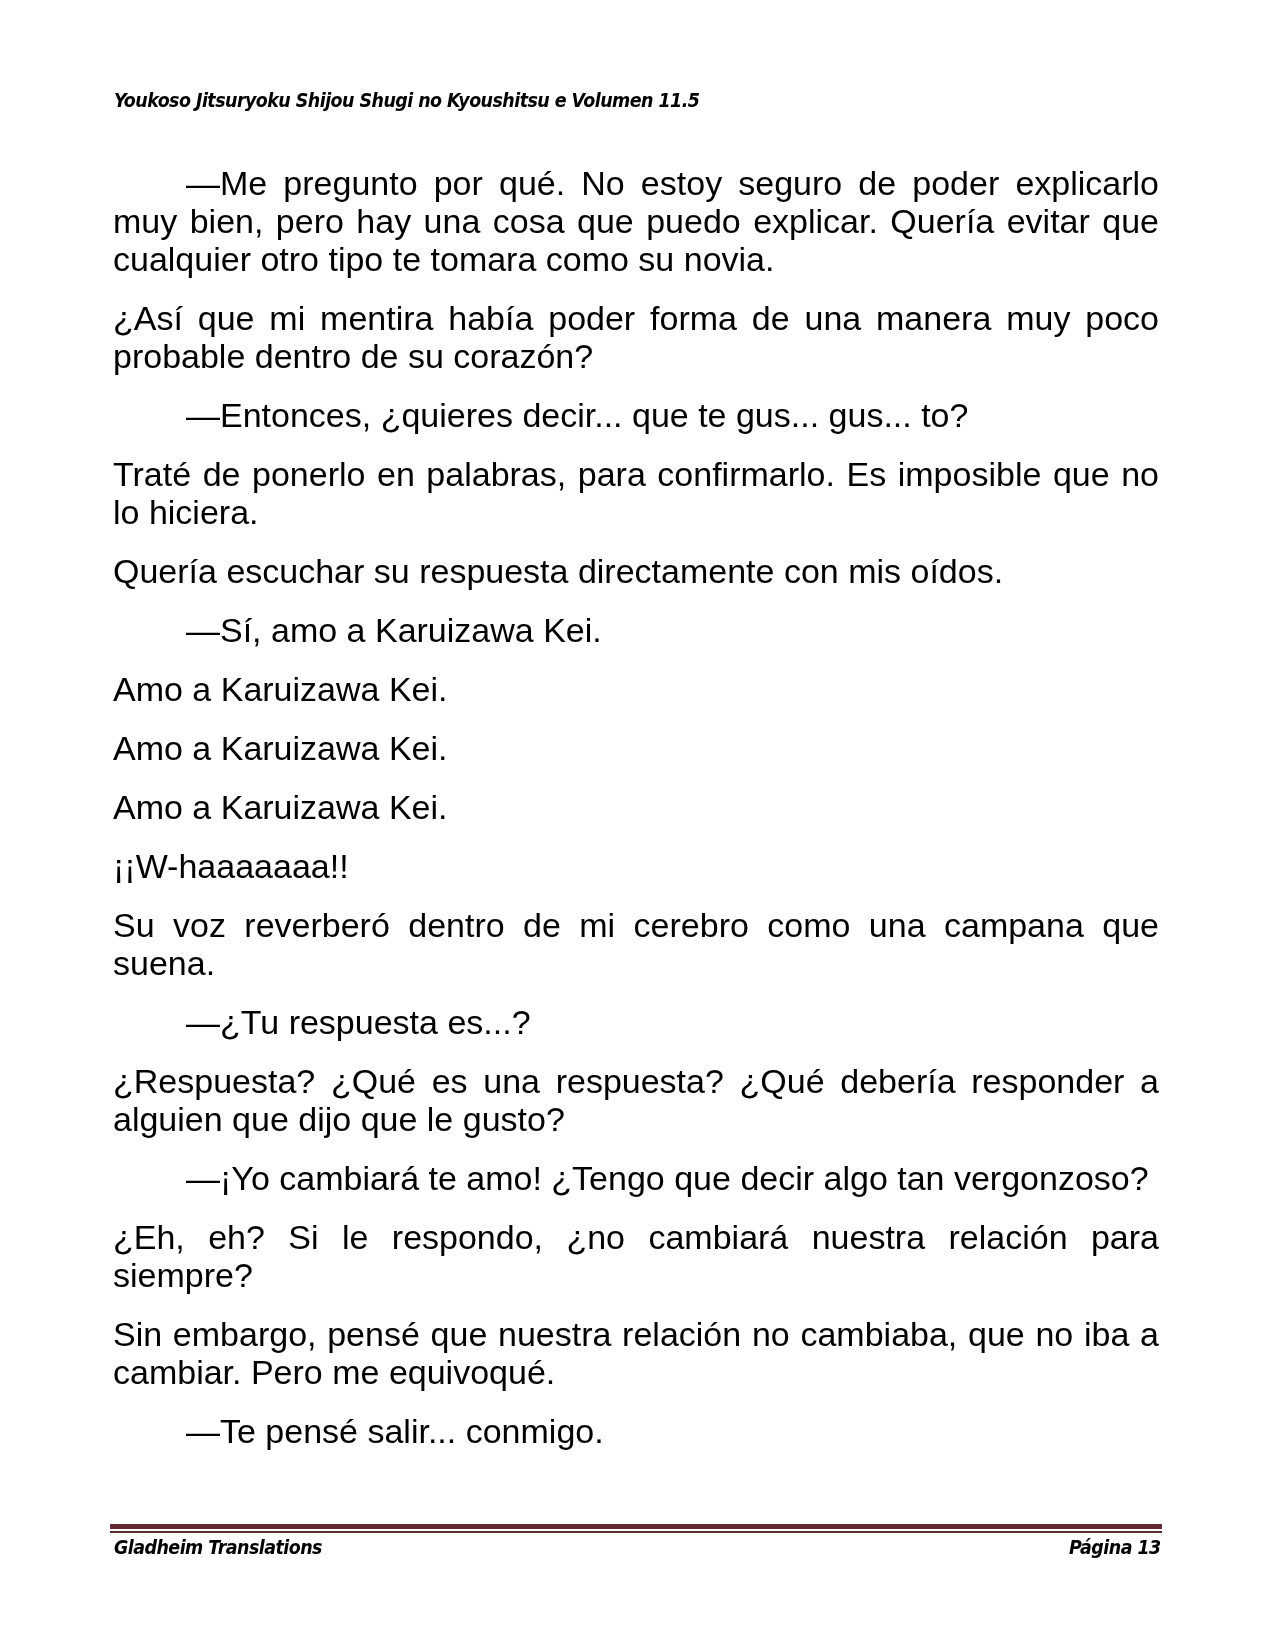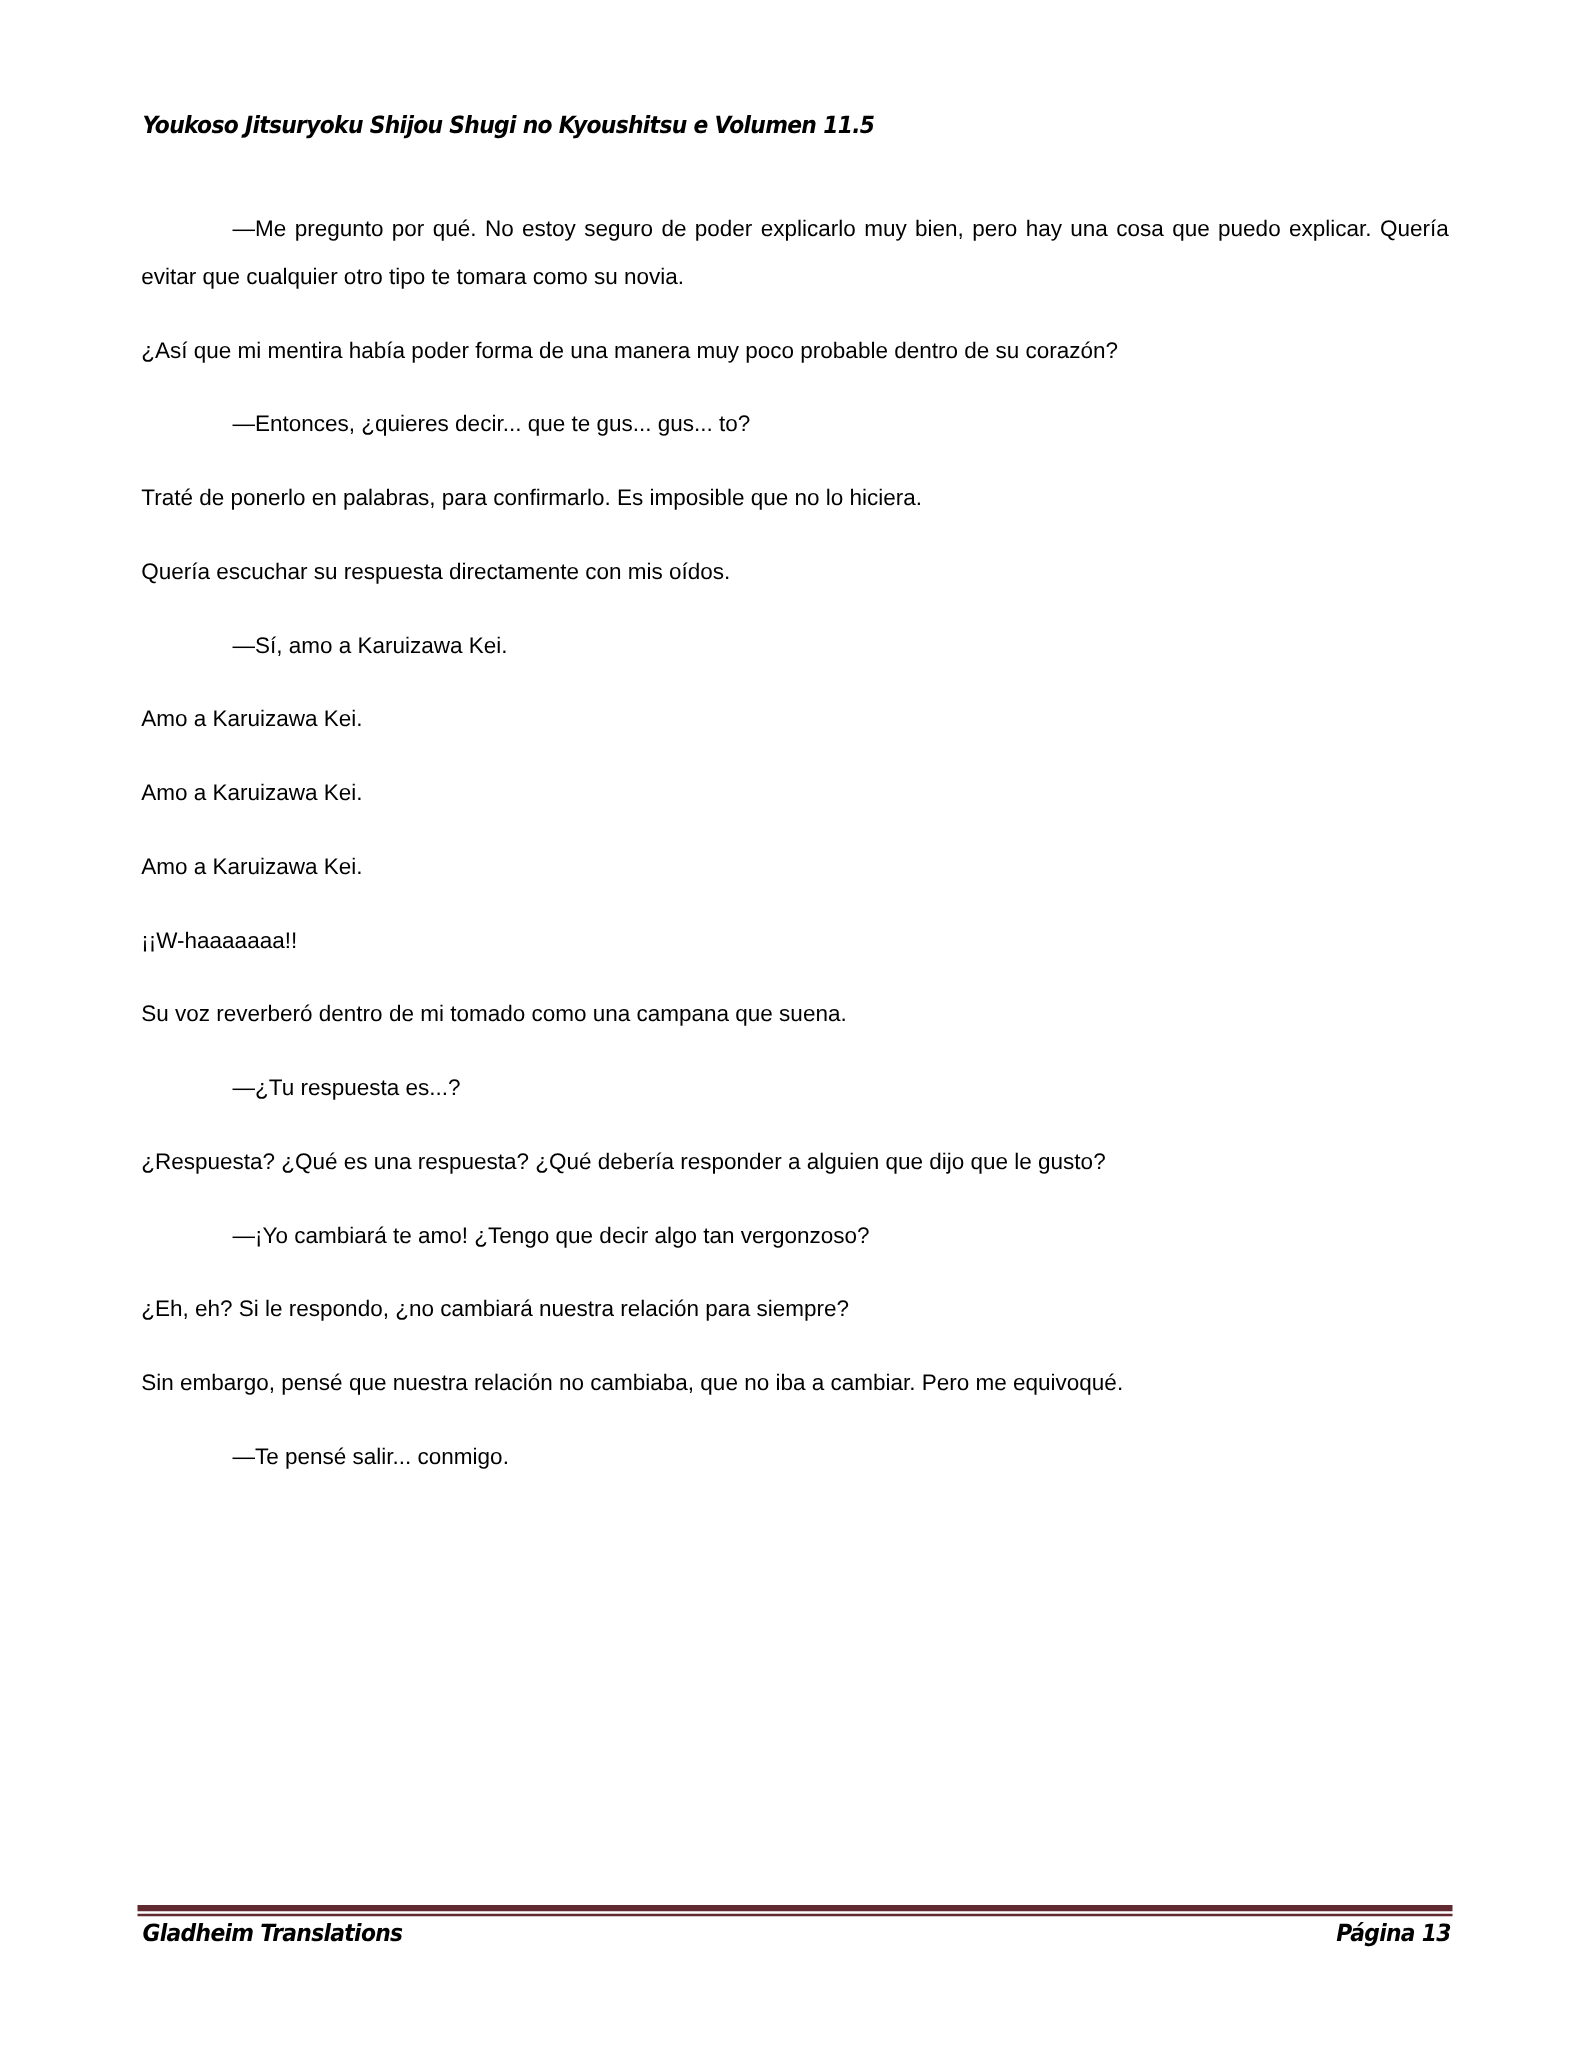--- a/index.html
+++ b/index.html
@@ -6,21 +6,21 @@
   body { width: 1275px; height: 1650px; position: relative; overflow: hidden; }
   .page { position: absolute; left: 0; top: 16px; width: 1275px; height: 1650px; background: #fff; }
   .header {
     position: absolute; left: 114px; top: 73px;
     font-family: "DejaVu Sans", sans-serif; font-style: italic; font-weight: bold;
     font-size: 19px; letter-spacing: -0.6px; color: #000;
     transform: scaleX(0.92); transform-origin: left center;
   }
   .body-text {
     position: absolute; left: 113px; top: 148px; width: 1046px;
-    font-family: "Liberation Sans", sans-serif; font-size: 18px; line-height: 38px; color: #000;
+    font-family: "Liberation Sans", sans-serif; font-size: 34px; line-height: 38px; color: #000;
   }
   .para { margin: 0 0 21px 0; text-align: justify; }
   .para.indent { text-indent: 73px; }
   .rule-thick { position: absolute; left: 110px; top: 1508px; width: 1052px; height: 5px; background: #612a30; }
   .rule-thin { position: absolute; left: 110px; top: 1515px; width: 1052px; height: 1.5px; background: #612a30; }
   .footer-left, .footer-right {
     position: absolute; top: 1520px;
     font-family: "DejaVu Sans", sans-serif; font-style: italic; font-weight: bold;
     font-size: 19px; letter-spacing: -0.6px; color: #000;
   }
@@ -37,21 +37,21 @@
     <p class="para indent">—Me pregunto por qué. No estoy seguro de poder explicarlo muy bien, pero hay una cosa que puedo explicar. Quería evitar que cualquier otro tipo te tomara como su novia.</p>
     <p class="para">¿Así que mi mentira había poder forma de una manera muy poco probable dentro de su corazón?</p>
     <p class="para indent">—Entonces, ¿quieres decir... que te gus... gus... to?</p>
     <p class="para">Traté de ponerlo en palabras, para confirmarlo. Es imposible que no lo hiciera.</p>
     <p class="para">Quería escuchar su respuesta directamente con mis oídos.</p>
     <p class="para indent">—Sí, amo a Karuizawa Kei.</p>
     <p class="para">Amo a Karuizawa Kei.</p>
     <p class="para">Amo a Karuizawa Kei.</p>
     <p class="para">Amo a Karuizawa Kei.</p>
     <p class="para">¡¡W-haaaaaaa!!</p>
-    <p class="para">Su voz reverberó dentro de mi tomado como una campana que suena.</p>
+    <p class="para">Su voz reverberó dentro de mi cerebro como una campana que suena.</p>
     <p class="para indent">—¿Tu respuesta es...?</p>
     <p class="para">¿Respuesta? ¿Qué es una respuesta? ¿Qué debería responder a alguien que dijo que le gusto?</p>
     <p class="para indent">—¡Yo cambiará te amo! ¿Tengo que decir algo tan vergonzoso?</p>
     <p class="para">¿Eh, eh? Si le respondo, ¿no cambiará nuestra relación para siempre?</p>
     <p class="para">Sin embargo, pensé que nuestra relación no cambiaba, que no iba a cambiar. Pero me equivoqué.</p>
     <p class="para indent">—Te pensé salir... conmigo.</p>
   </div>
 
   <div class="rule-thick"></div>
   <div class="rule-thin"></div>

